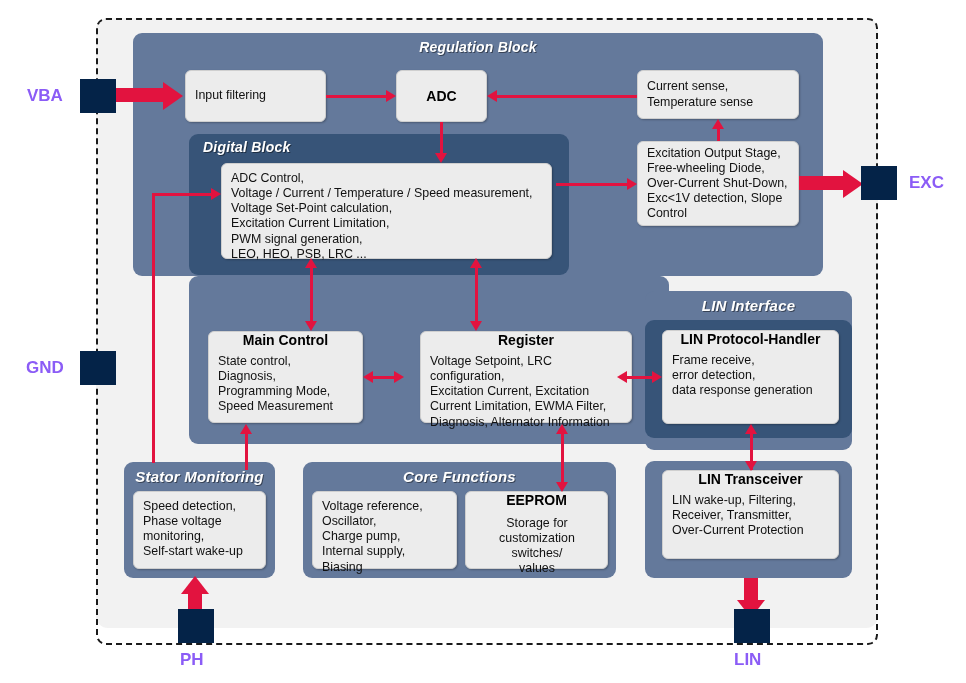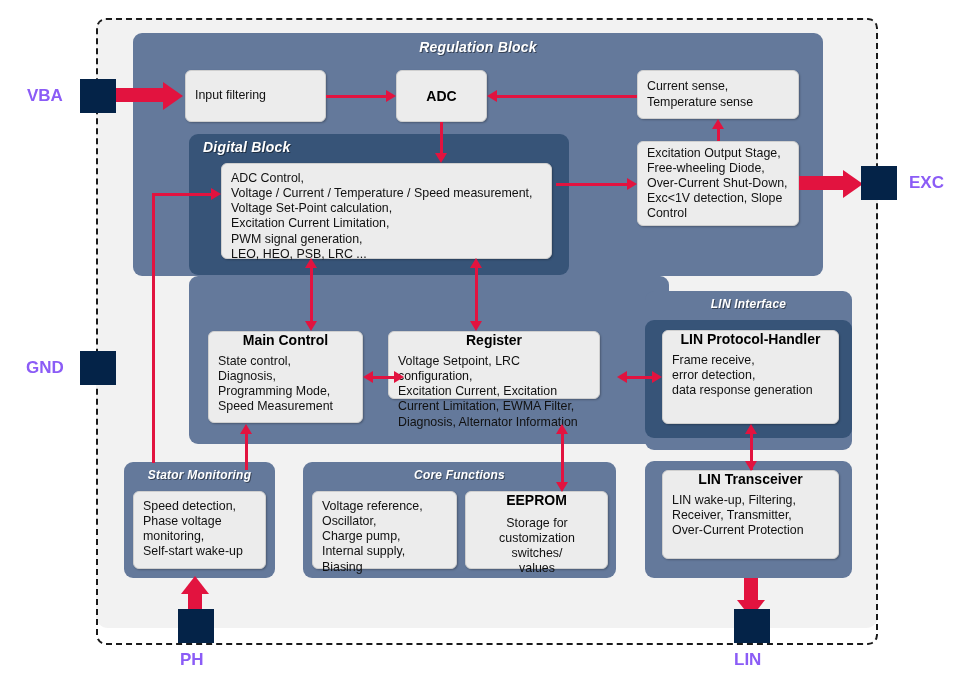--- a/index.html
+++ b/index.html
@@ -15,21 +15,21 @@
   .group{position:absolute;box-sizing:border-box;border-radius:9px;}
   .group.mid{background:#64799b;}
   .group.dark{background:#375478;}
 
   .group-title{
     position:absolute;left:0;right:0;top:6px;text-align:center;
     font-style:italic;font-weight:bold;font-size:14px;color:#ffffff;
     text-shadow:1px 1px 0 rgba(0,0,0,.45);
     letter-spacing:.2px;
   }
-  .group-title.small{font-size:12px;}
+  .group-title.small{font-size:15px;}
 
   
   .box{
     position:absolute;box-sizing:border-box;background:#ececec;
     border:1px solid #cfcfcf;border-radius:6px;
     box-shadow:1px 1px 2px rgba(0,0,0,.25);
     color:#111111;
   }
   .box .hdr{
     display:block;text-align:center;font-weight:bold;font-size:14px;color:#000;
@@ -118,21 +118,21 @@
   <div class="group mid" style="left:189px;top:276px;width:480px;height:168px;"></div>
 
   <div class="box" style="left:208px;top:331px;width:155px;height:92px;">
     <span class="hdr">Main Control</span>
     <span class="body">State control,
 Diagnosis,
 Programming Mode,
 Speed Measurement</span>
   </div>
 
-  <div class="box" style="left:388px;top:331px;width:212px;height:68px;">
+  <div class="box" style="left:420px;top:331px;width:212px;height:92px;">
     <span class="hdr">Register</span>
     <span class="body">Voltage Setpoint, LRC configuration,
 Excitation Current, Excitation
 Current Limitation, EWMA Filter,
 Diagnosis, Alternator Information</span>
   </div>
 
   <div class="group mid" style="left:645px;top:291px;width:207px;height:159px;">
     <div class="group-title small">LIN Interface</div>
   </div>

